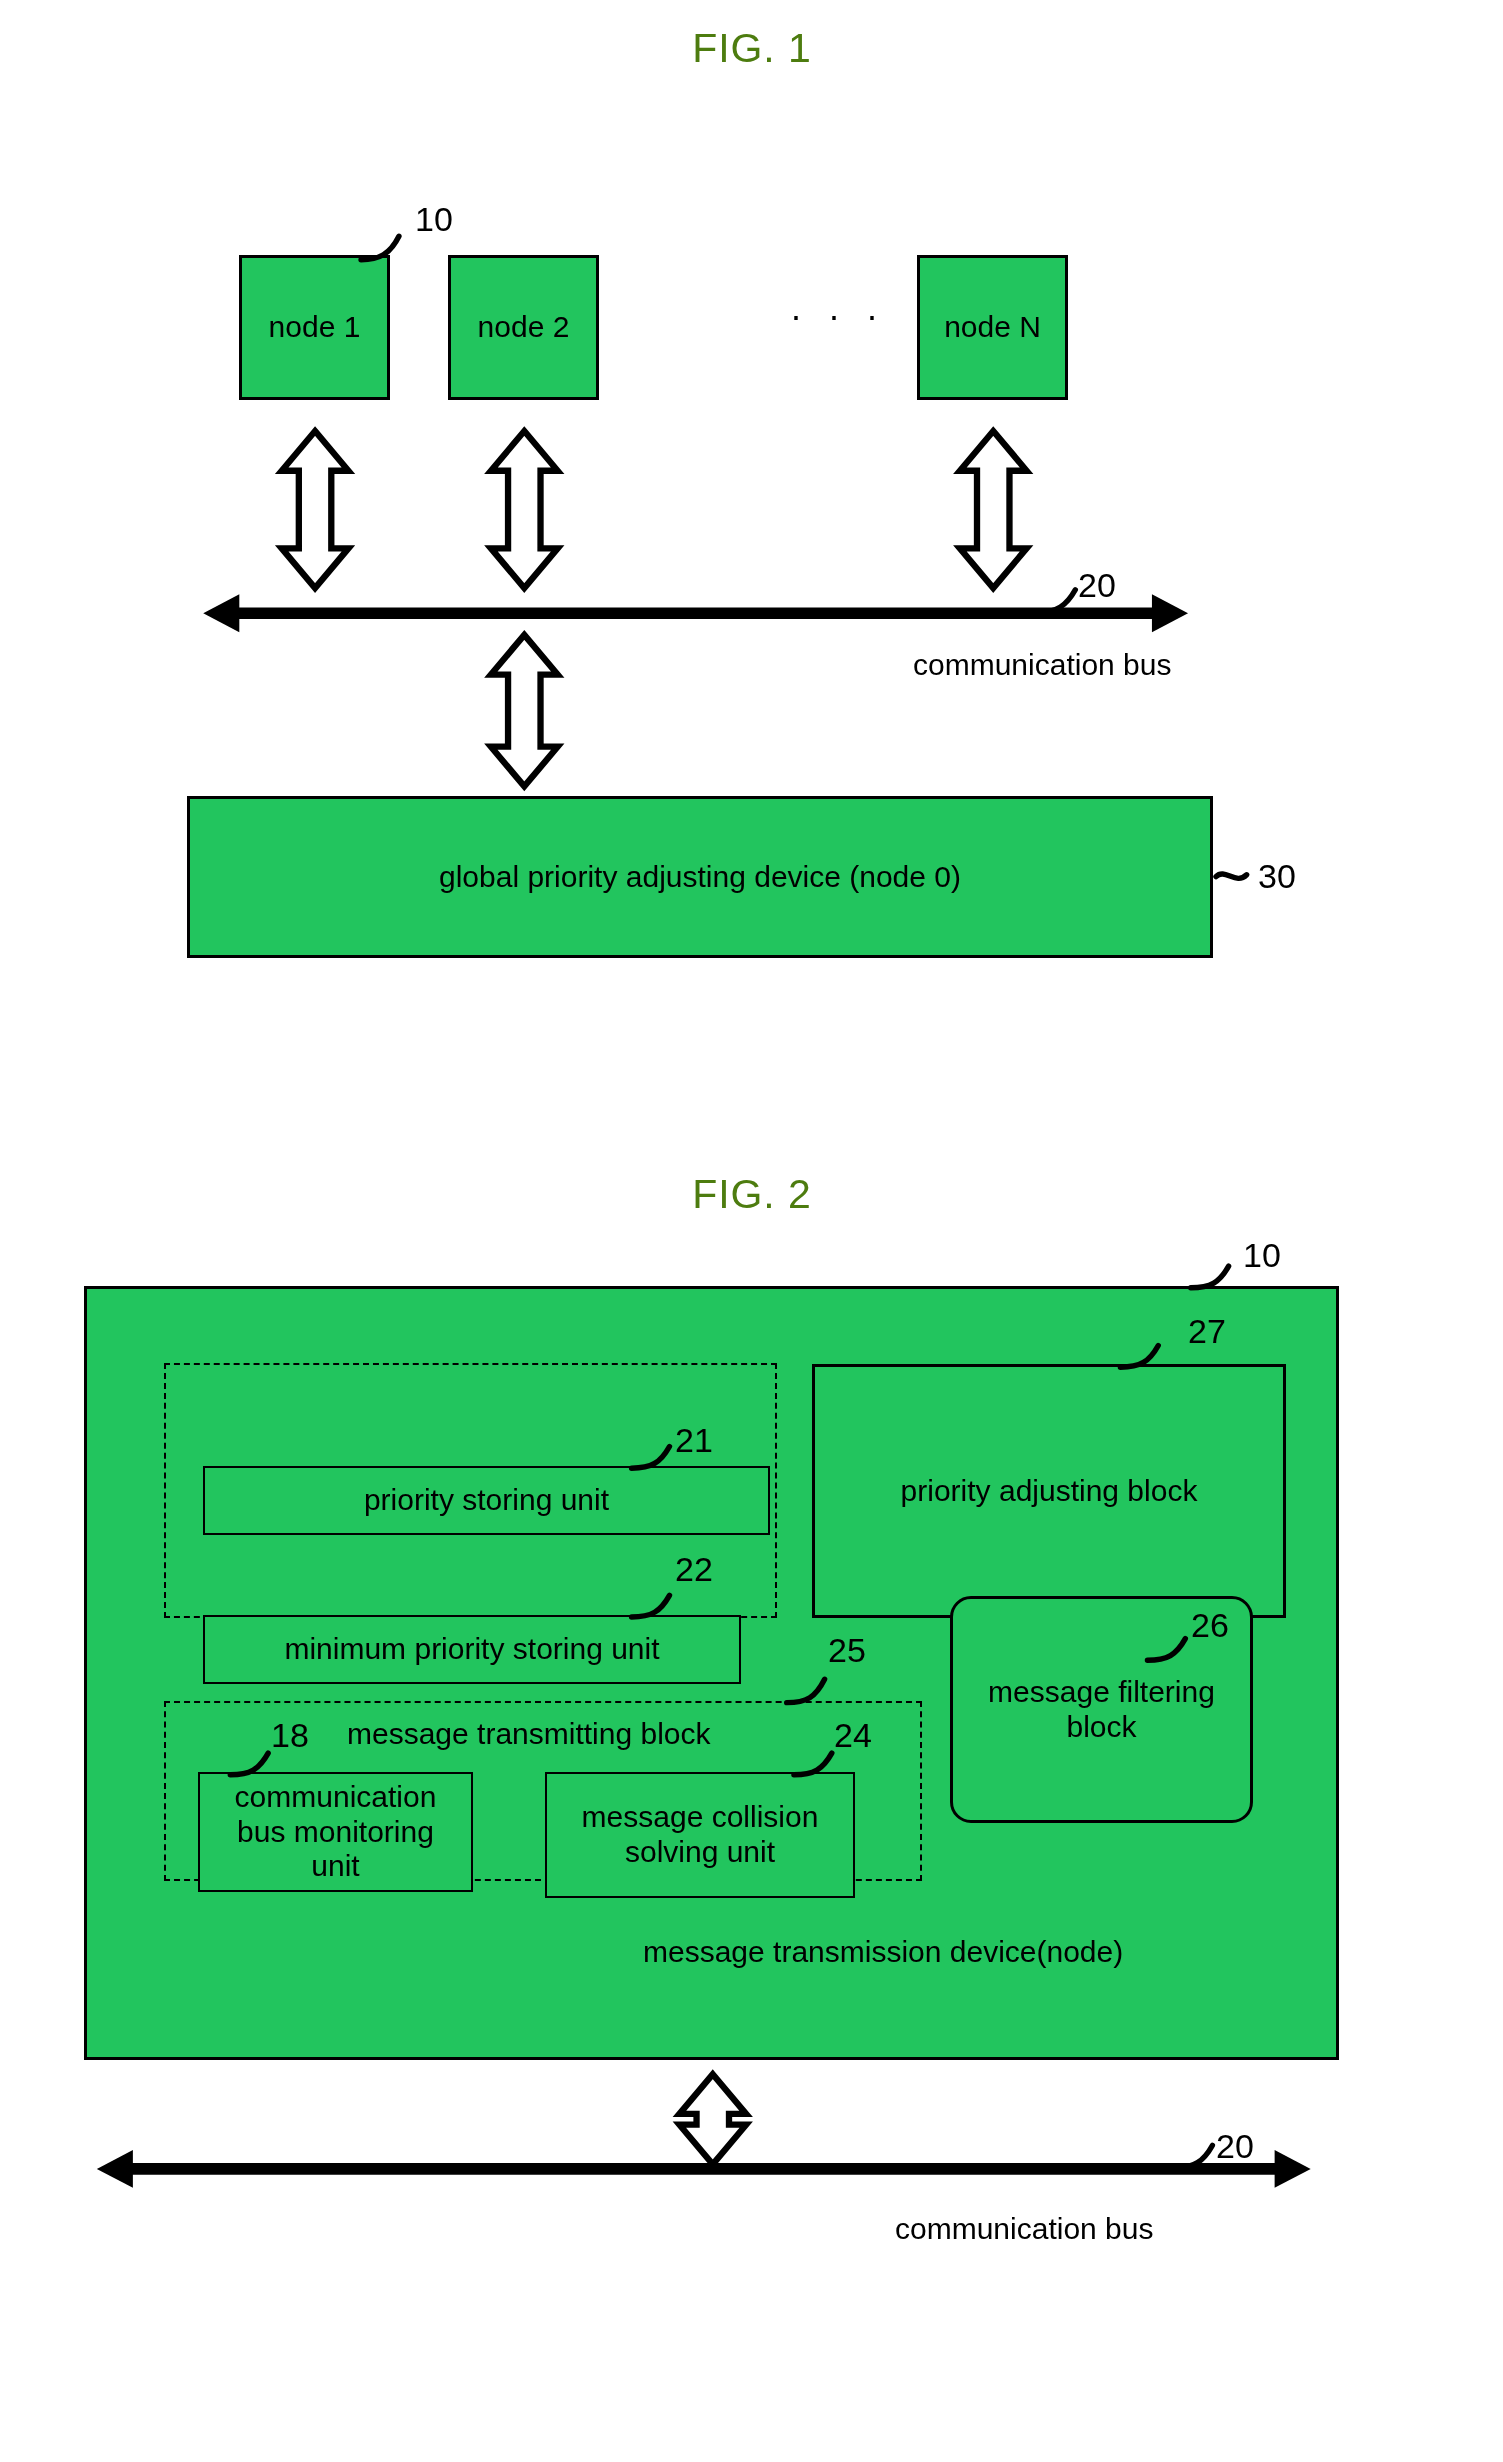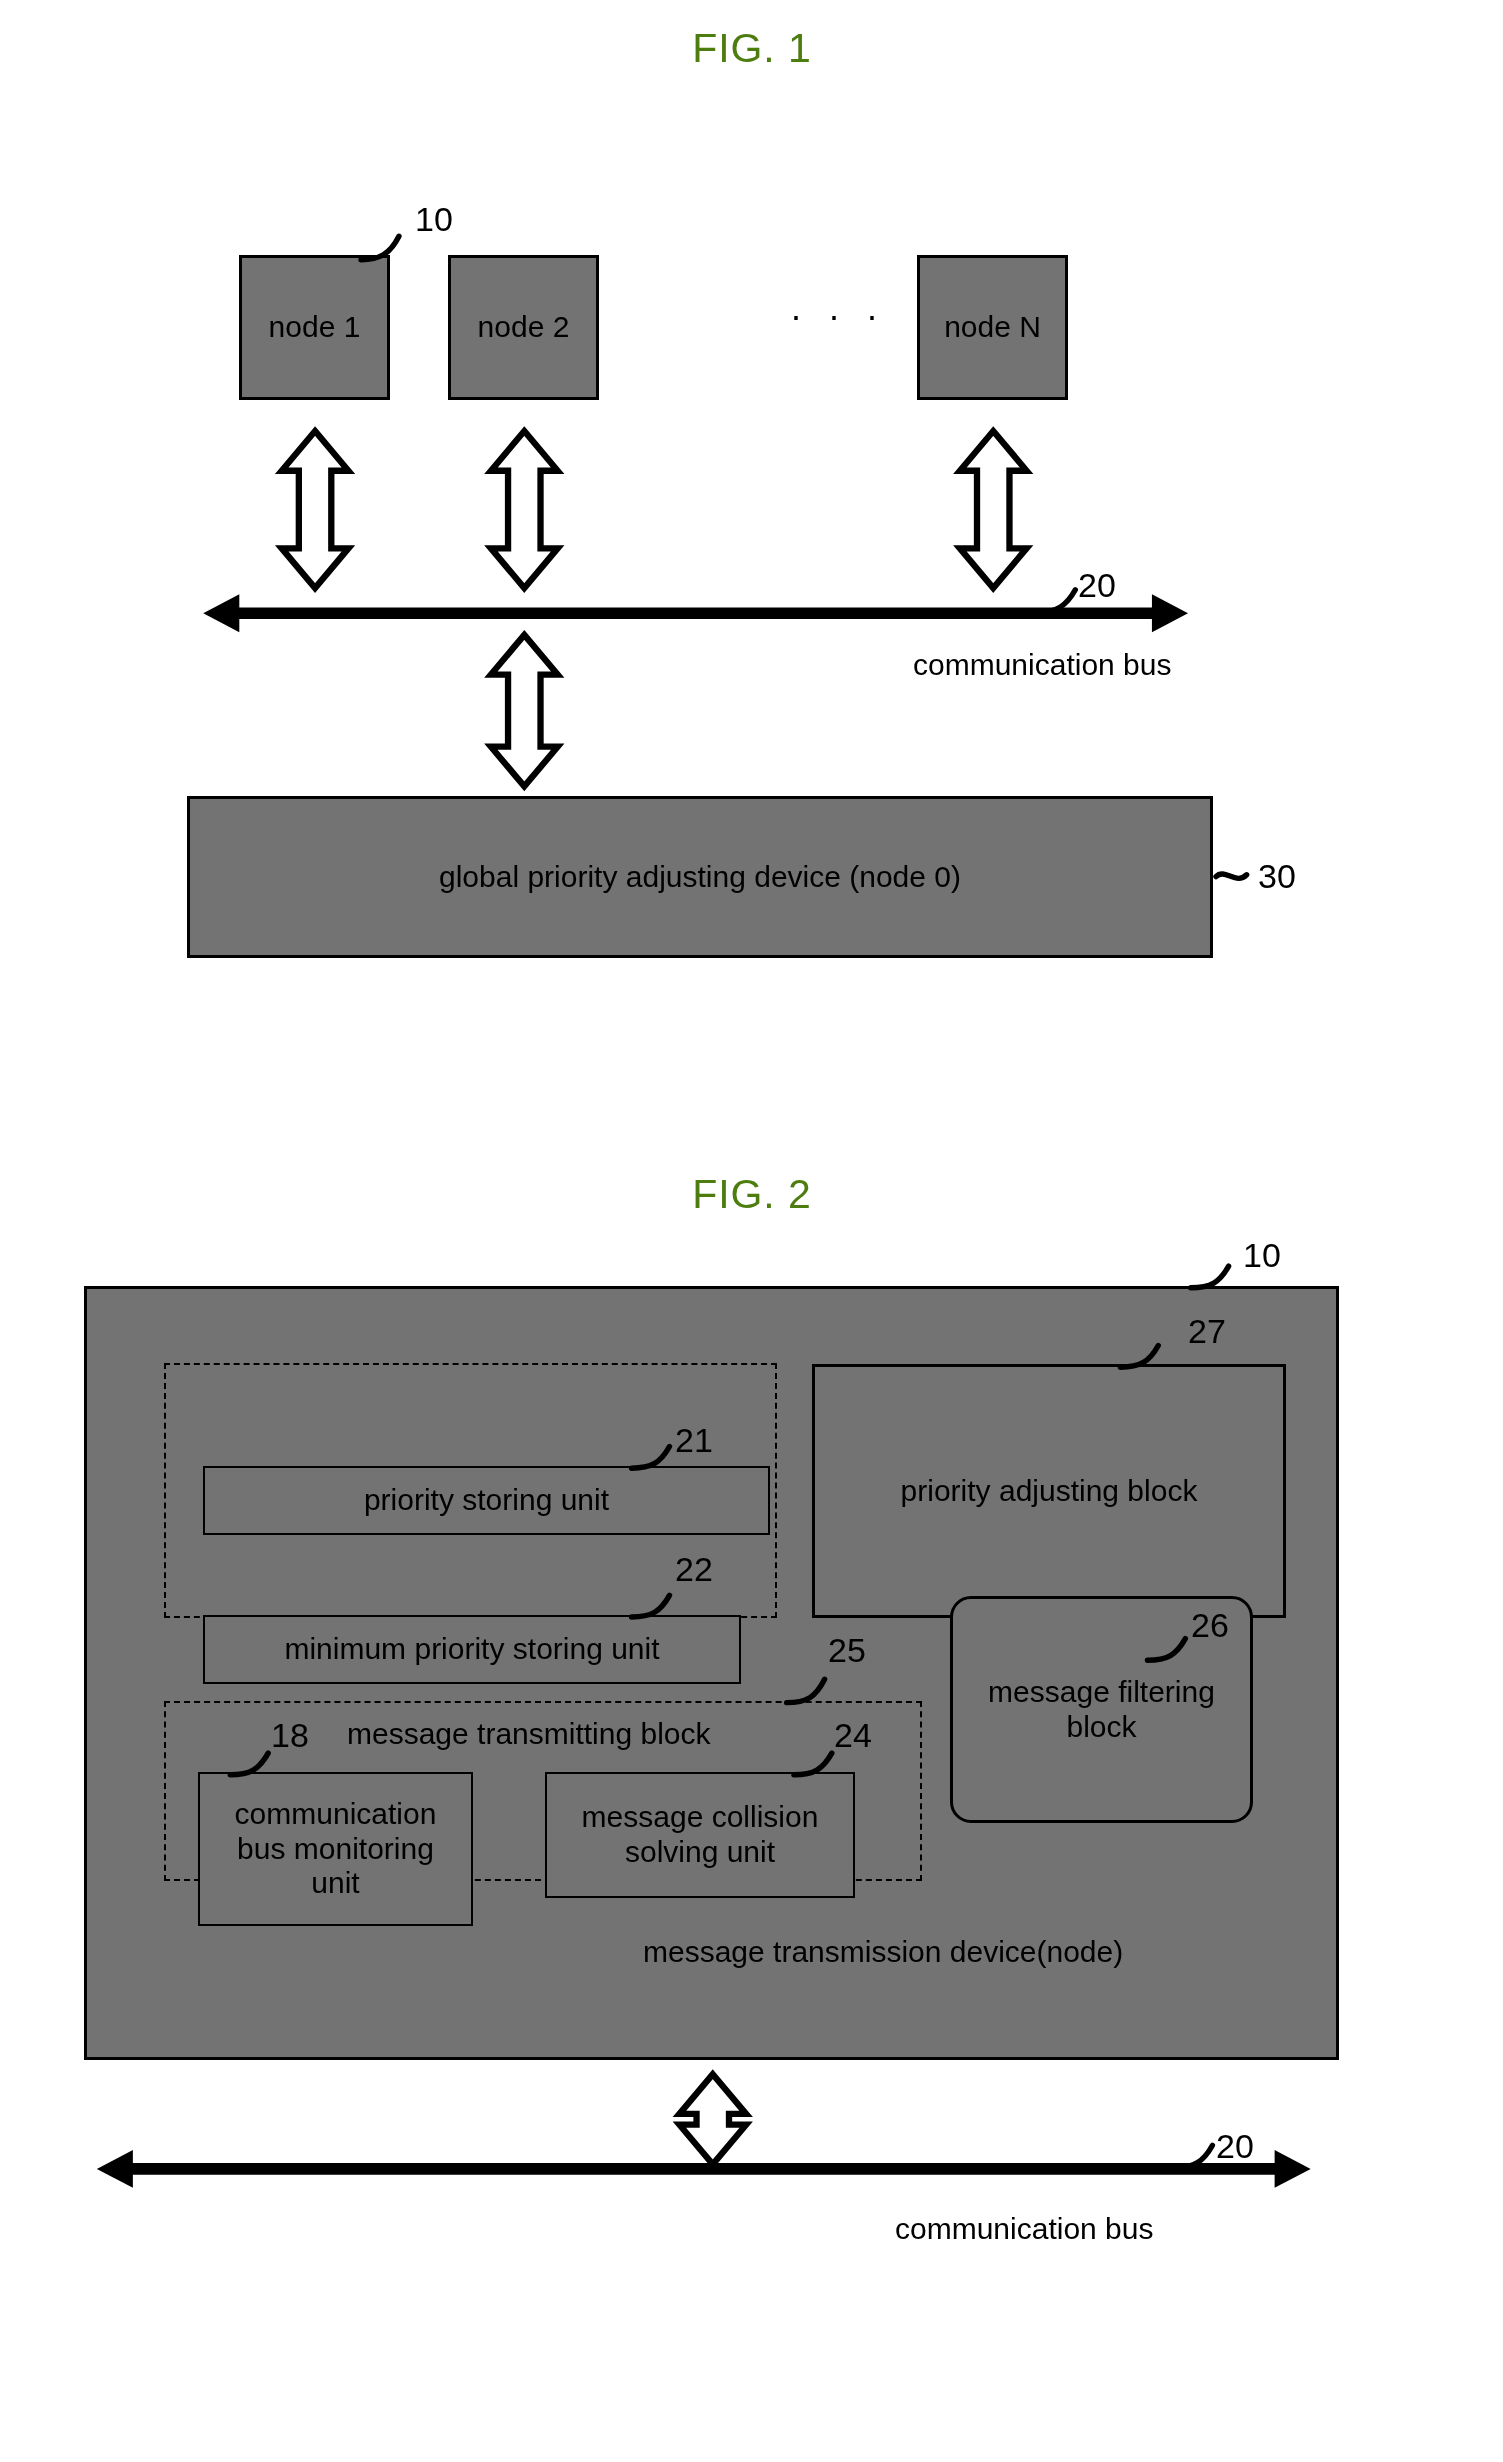--- a/index.html
+++ b/index.html
@@ -27,21 +27,21 @@
     letter-spacing: 0.9px;
     color: #4d7c0f;
     white-space: nowrap;
   }
   #fig1-title { left: 0; top: 25px; width: 1504px; text-align: center; }
   #fig2-title { left: 0; top: 1171px; width: 1504px; text-align: center; }
 
   .box {
     position: absolute;
     border: 3.6px solid #000;
-    background: #737373;
+    background: #22c55e;
     box-sizing: border-box;
     display: flex;
     align-items: center;
     justify-content: center;
     text-align: center;
   }
   .box-label {
     font-size: 30px;
     line-height: 1.16;
     white-space: pre-line;
@@ -130,21 +130,21 @@
   </div>
 
   <div class="box" style="left:812px; top:1364px; width:474px; height:254px;">
     <span class="box-label">priority adjusting block</span>
   </div>
 
   <div class="dashed" style="left:164px; top:1701px; width:758px; height:180px;"></div>
 
   <div class="plain-text" style="left:347px; top:1717px; font-size:30px;">message transmitting block</div>
 
-  <div class="box thinbox" style="left:198px; top:1772px; width:275px; height:154px;">
+  <div class="box thinbox" style="left:198px; top:1772px; width:275px; height:120px;">
     <span class="box-label">communication
 bus monitoring
 unit</span>
   </div>
 
   <div class="box thinbox" style="left:545px; top:1772px; width:310px; height:126px;">
     <span class="box-label">message collision
 solving unit</span>
   </div>
 

